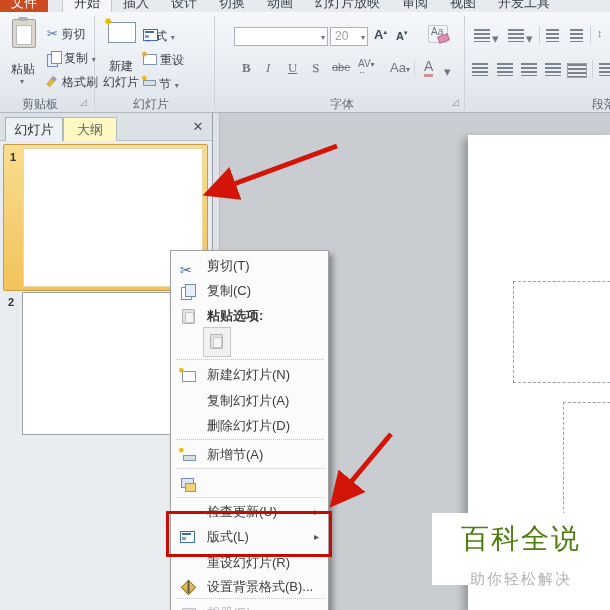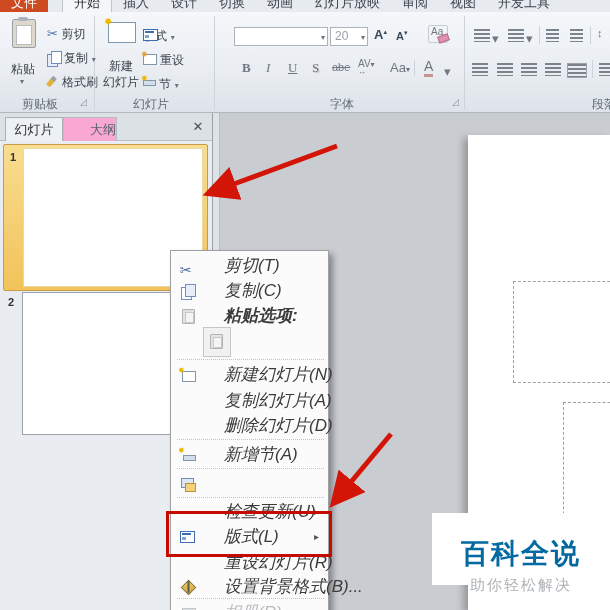--- a/index.html
+++ b/index.html
@@ -40,41 +40,41 @@
   .fbtn{position:absolute;font-size:13px;color:#6f7780;}
   .serif{font-family:"Liberation Serif","DejaVu Serif",serif;}
   .bars{position:absolute;width:16px;height:13px;background:repeating-linear-gradient(#7b848d 0 2px,transparent 2px 4px);}
   .bars.sm{width:13px;}
   .eraser:after{content:"";position:absolute;right:-2px;bottom:0;width:9px;height:5px;background:#e391b2;border:1px solid #b56f91;transform:rotate(-20deg);}
   
   #panel{left:0;top:113px;width:212px;height:497px;background:#e9ecf0;}
   #paneltabs{position:absolute;left:0;top:0;width:212px;height:27px;background:#dce1e6;border-bottom:1px solid #b9c0c7;}
   .ptab{position:absolute;top:4px;height:23px;line-height:23px;text-align:center;font-size:13px;color:#4a5158;}
   .ptab.on{background:#eef1f4;border:1px solid #a9b1b8;border-bottom:none;color:#2b3138;}
-  .ptab.off{background:#f9a8d4;border:1px solid #b5bcc2;border-bottom:none;color:#5b636b;text-align:right;}
+  .ptab.off{background:#fef9c3;border:1px solid #b5bcc2;border-bottom:none;color:#5b636b;}
   #panelclose{position:absolute;right:6px;top:6px;width:16px;height:16px;text-align:center;line-height:16px;
               color:#4a5158;font-size:13px;cursor:pointer;}
   #slide1frame{position:absolute;left:3px;top:31px;width:203px;height:145px;background:linear-gradient(#f9dd90,#f2c35a);
                border:1px solid #c99b45;border-radius:2px;}
   #slide1page{position:absolute;left:19px;top:3px;width:178px;height:137px;background:#fff;border:1px solid #e9d9a8;}
   .slidenum{position:absolute;font-size:11px;font-weight:bold;color:#333;}
   #slide2page{position:absolute;left:22px;top:179px;width:183px;height:141px;background:#fff;border:1px solid #9ba2a9;}
   #splitter{left:212px;top:113px;width:6px;height:497px;background:#dfe3e7;border-left:1px solid #9aa1a8;border-right:1px solid #b6bcc2;}
   
   #page{left:468px;top:135px;width:142px;height:475px;background:#fff;box-shadow:-5px 3px 7px rgba(0,0,0,.25);}
   .ph{position:absolute;border:1px dashed #9aa0a7;}
   
   #wm{left:432px;top:513px;width:178px;height:72px;background:#fff;text-align:center;z-index:20;}
-  #wm .t{margin-top:22px;font-size:28px;font-weight:bold;letter-spacing:2px;color:#0369a1;}
-  #wm .s{margin-top:3px;font-size:15px;letter-spacing:2px;color:#aeb2b6;}
+  #wm .t{margin-top:7px;font-size:28px;font-weight:normal;letter-spacing:2px;color:#4d7c0f;}
+  #wm .s{margin-top:12px;font-size:15px;letter-spacing:2px;color:#aeb2b6;}
   
   #menu{left:170px;top:250px;width:157px;height:362px;background:#fbfbfb;border:1px solid #a0a0a3;
         box-shadow:4px 4px 6px rgba(0,0,0,.35);z-index:30;}
   .mi{position:absolute;left:0;width:155px;height:24px;line-height:24px;cursor:pointer;}
-  .mi .lbl{position:absolute;left:53px;font-size:17px;color:#3b3b3b;white-space:nowrap;font-style:italic;}
+  .mi .lbl{position:absolute;left:36px;font-size:13px;color:#3b3b3b;white-space:nowrap;}
   .mi .sub{position:absolute;right:7px;top:0;font-size:10px;color:#555;}
   .mi.dis .lbl{color:#b9bcbf;}
   .msep{position:absolute;left:6px;right:4px;border-top:1px dotted #c3c3c3;}
   .micon{position:absolute;left:9px;top:4px;width:16px;height:16px;}
   .mcopy1{position:absolute;left:1px;top:4px;width:9px;height:11px;background:#fff;border:1px solid #6e8fc0;}
   .mcopy2{position:absolute;left:5px;top:1px;width:9px;height:11px;background:#e8eef8;border:1px solid #6e8fc0;}
   .mpaste{position:absolute;left:2px;top:1px;width:11px;height:13px;background:#e3e3e3;border:1px solid #b3b3b3;border-radius:1px;}
   .mpaste:after{content:"";position:absolute;left:2px;top:2px;width:7px;height:9px;background:#f5f5f5;border:1px solid #c9c9c9;}
   #pastebox{position:absolute;left:32px;width:26px;height:28px;background:#f1f1f1;border:1px solid #c6c6c6;}
   #pastebox .mpaste{left:6px;top:6px;}

